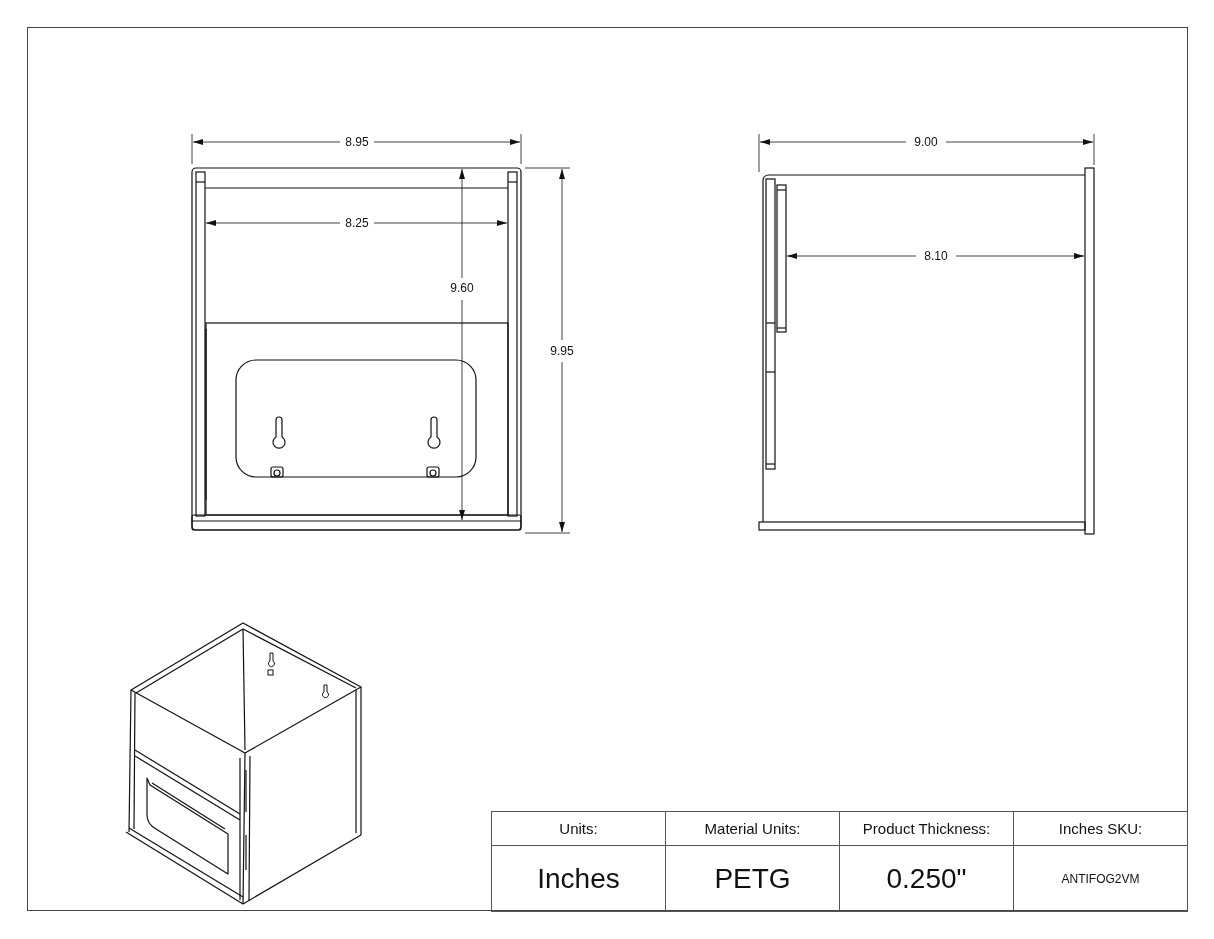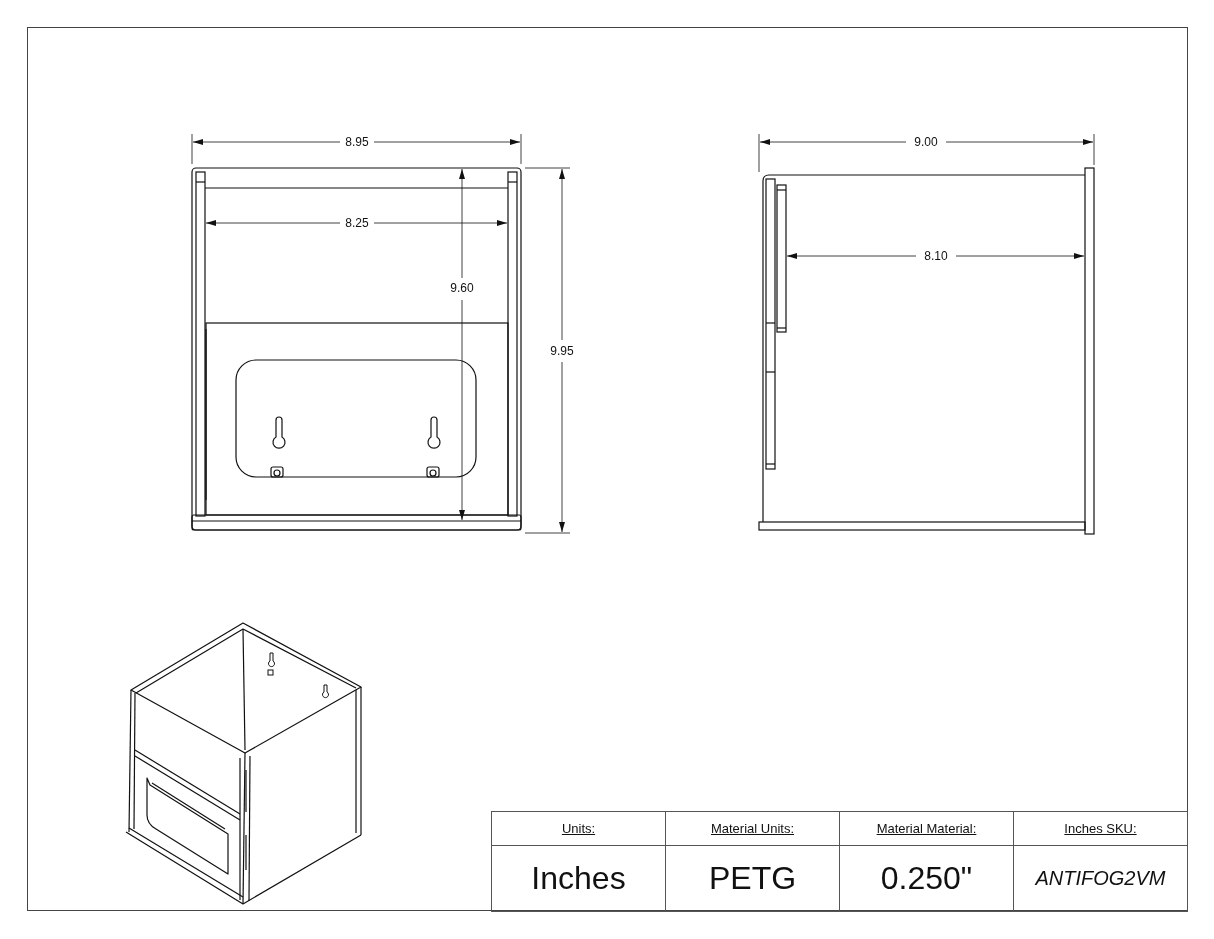--- a/index.html
+++ b/index.html
@@ -5,24 +5,24 @@
   html, body { margin: 0; padding: 0; background: #ffffff; }
   body { width: 1214px; height: 939px; position: relative; overflow: hidden;
          font-family: "Liberation Sans", sans-serif; color: #111; }
   .sheet { position: absolute; left: 27px; top: 27px; width: 1161px; height: 884px;
            border: 1px solid #444; box-sizing: border-box; }
   svg.drawing { position: absolute; left: 0; top: 0; }
   .title-block { position: absolute; left: 491px; top: 811px; width: 697px; height: 100px;
                  border-collapse: collapse; }
   .tb-table { border-collapse: collapse; width: 697px; height: 100px; table-layout: fixed; }
   .tb-table td { border: 1px solid #555; text-align: center; padding: 0; }
-  .tb-head td { height: 33px; font-size: 13px; text-decoration: underline; }
+  .tb-head td { height: 33px; font-size: 15px; }
   .tb-val td { height: 65px; }
-  .big { font-size: 32px; }
-  .sku { font-size: 20px; font-style: italic; }
+  .big { font-size: 28px; }
+  .sku { font-size: 12px; }
   .dim-label { font-family: "Liberation Sans", sans-serif; font-size: 12px; fill: #111; }
 </style>
 </head>
 <body>
 
 <div class="sheet"></div>
 
 <svg class="drawing" width="1214" height="939" viewBox="0 0 1214 939">
   <defs>
     <marker id="arr" markerWidth="10" markerHeight="6" refX="10" refY="3" orient="auto-start-reverse" markerUnits="userSpaceOnUse">
@@ -145,21 +145,21 @@
     <path d="M324,685 L324,692 A3,3 0 1 0 327,692 L327,685 Z"></path>
   </g>
 </svg>
 
 <div class="title-block">
   <table class="tb-table">
     <tbody>
         <tr class="tb-head">
       <td>Units:</td>
       <td>Material Units:</td>
-      <td>Material Material:</td>
+      <td>Product Thickness:</td>
       <td>Inches SKU:</td>
     </tr>
     <tr class="tb-val">
       <td class="big">Inches</td>
       <td class="big">PETG</td>
       <td class="big">0.250"</td>
       <td class="sku">ANTIFOG2VM</td>
     </tr>
   </tbody>
     </table>

